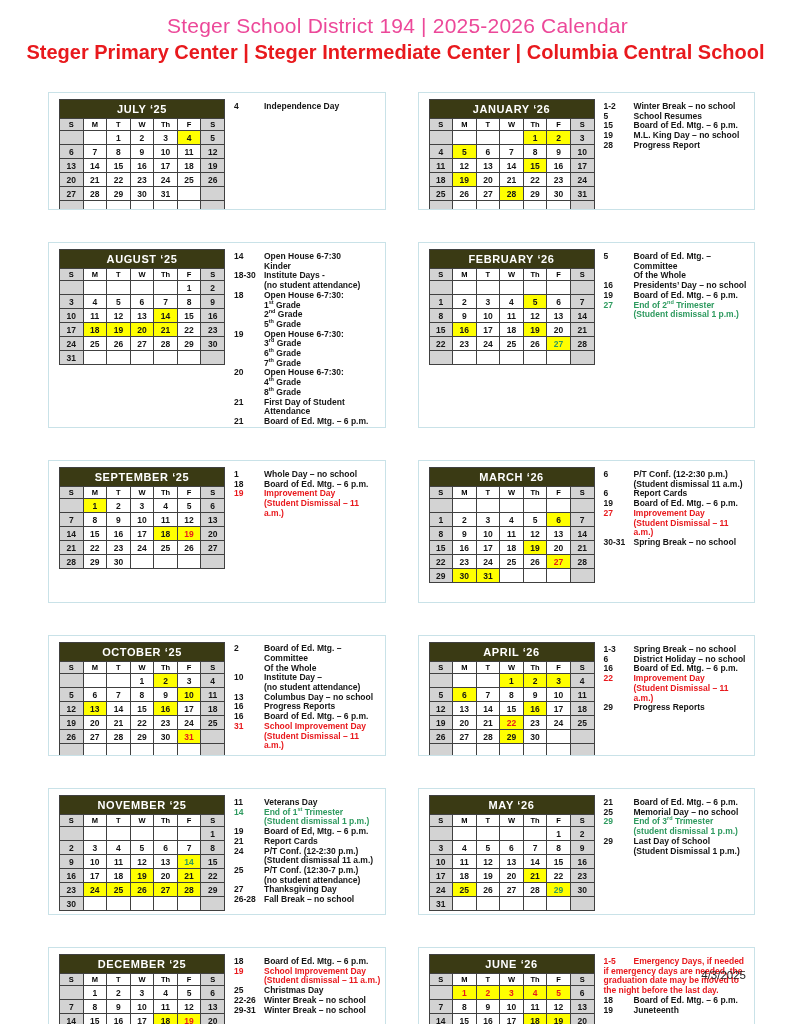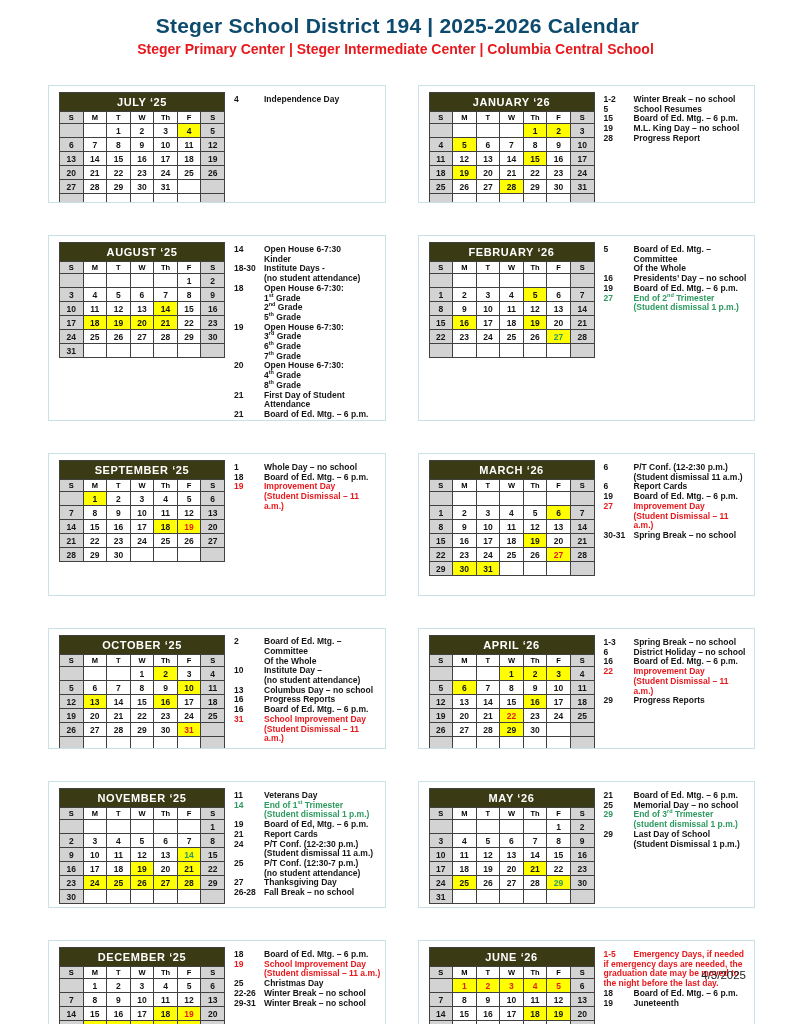--- a/index.html
+++ b/index.html
@@ -1,20 +1,20 @@
 <!DOCTYPE html>
 <html><head>
 <meta charset="utf-8">
 <style>
   html,body{margin:0;padding:0;background:#fff;}
   .page{position:relative;width:791px;height:1024px;background:#fff;
         font-family:"Liberation Sans",sans-serif;overflow:hidden;}
   .hdr{padding-top:14px;}
-  .title{text-align:center;font-size:21px;font-weight:bold;color:#0c4a6e;margin:0 0 3px 4px;letter-spacing:.2px;}
-  .subtitle{text-align:center;font-size:14px;font-weight:bold;color:#e8191d;margin:0;}
+  .title{text-align:center;font-size:21px;font-weight:normal;color:#ec4899;margin:0 0 3px 4px;letter-spacing:.2px;}
+  .subtitle{text-align:center;font-size:20px;font-weight:bold;color:#e8191d;margin:0;}
   .grid{display:grid;grid-template-columns:1fr 1fr;
         grid-template-rows:118px 186px 143px 121px 127px 133px;
         column-gap:15px;row-gap:6px;margin:28px 36px 0 48px;gap:32px;}
   .section{border:1px solid #c9e2e8;display:flex;gap:9px;padding:6px 4px 4px 10px;overflow:hidden;background:#fff;}
   table.cal{border-collapse:collapse;table-layout:fixed;width:166px;flex:none;align-self:flex-start;}
   table.cal th,table.cal td{border:1px solid #404040;text-align:center;font-weight:bold;padding:0;background:#fff;}
   table.cal th.mh{background:#3a3a14;color:#fff;font-size:11px;height:18px;letter-spacing:.6px;}
   table.cal tr.dh th{font-size:7.5px;height:11px;}
   table.cal td{font-size:8.5px;height:13px;color:#151515;}
   table.cal .we{background:#d3d3d3;}

